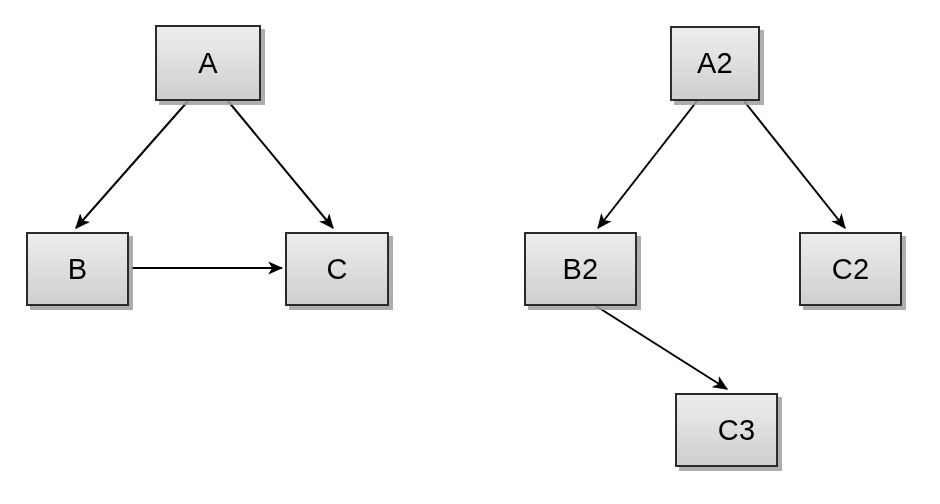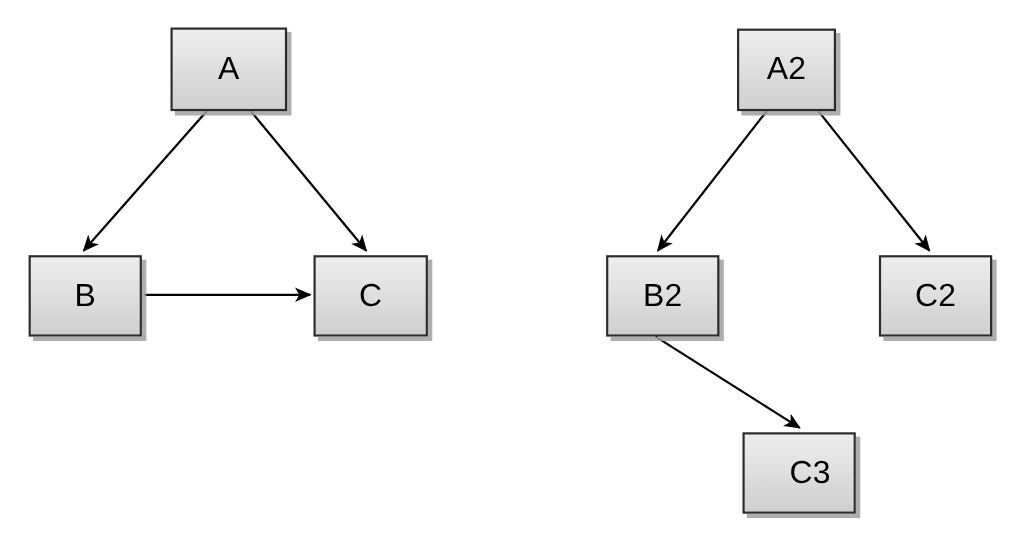--- a/index.html
+++ b/index.html
@@ -76,21 +76,21 @@
       </div>
       <div class="node-box" style="left: 26px; top: 232px; width: 103px; height: 74px;">
         <span class="node-label">B</span>
       </div>
       <div class="node-box" style="left: 285px; top: 232px; width: 104px; height: 74px;">
         <span class="node-label">C</span>
       </div>
       <div class="node-box" style="left: 670px; top: 26px; width: 90px; height: 75px;">
         <span class="node-label">A2</span>
       </div>
-      <div class="node-box" style="left: 551px; top: 232px; width: 103px; height: 74px; justify-content: center;">
+      <div class="node-box" style="left: 524px; top: 232px; width: 113px; height: 74px; justify-content: center;">
         <span class="node-label">B2</span>
       </div>
       <div class="node-box" style="left: 799px; top: 232px; width: 103px; height: 74px;">
         <span class="node-label">C2</span>
       </div>
       <div class="node-box" style="left: 675px; top: 393px; width: 103px; height: 74px; padding-left: 20px;">
         <span class="node-label">C3</span>
       </div>
     </div>
 

